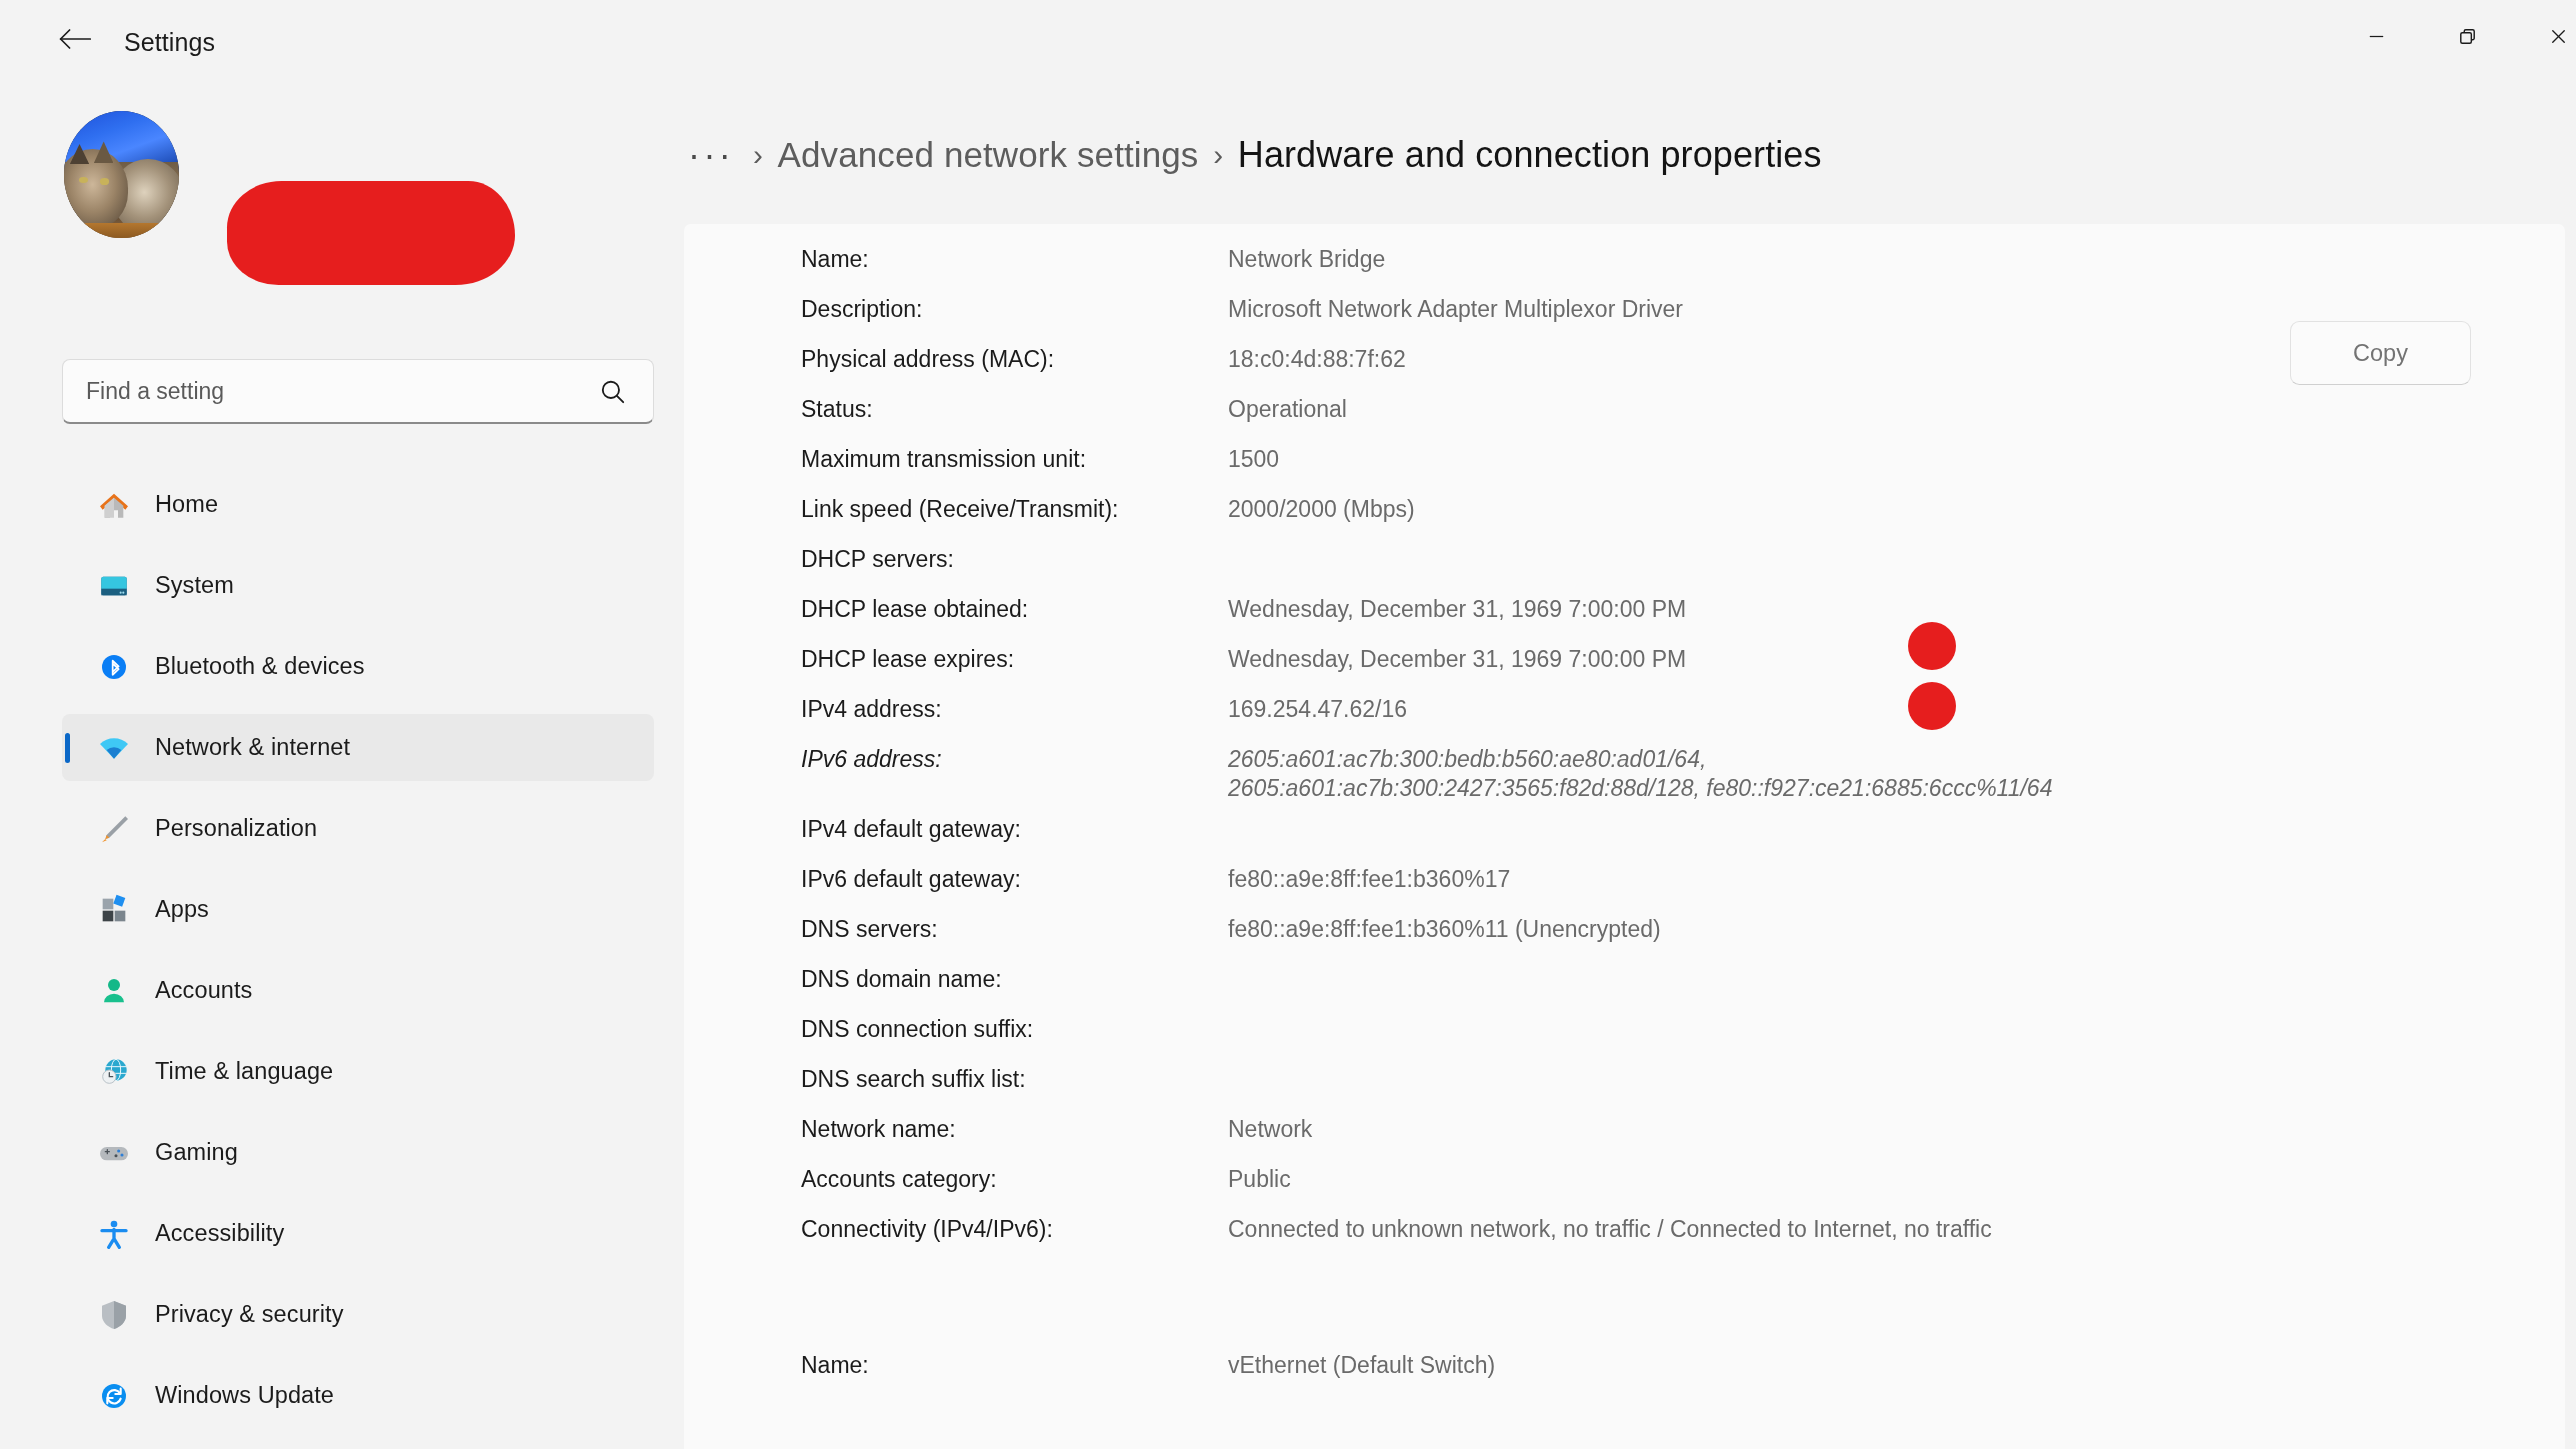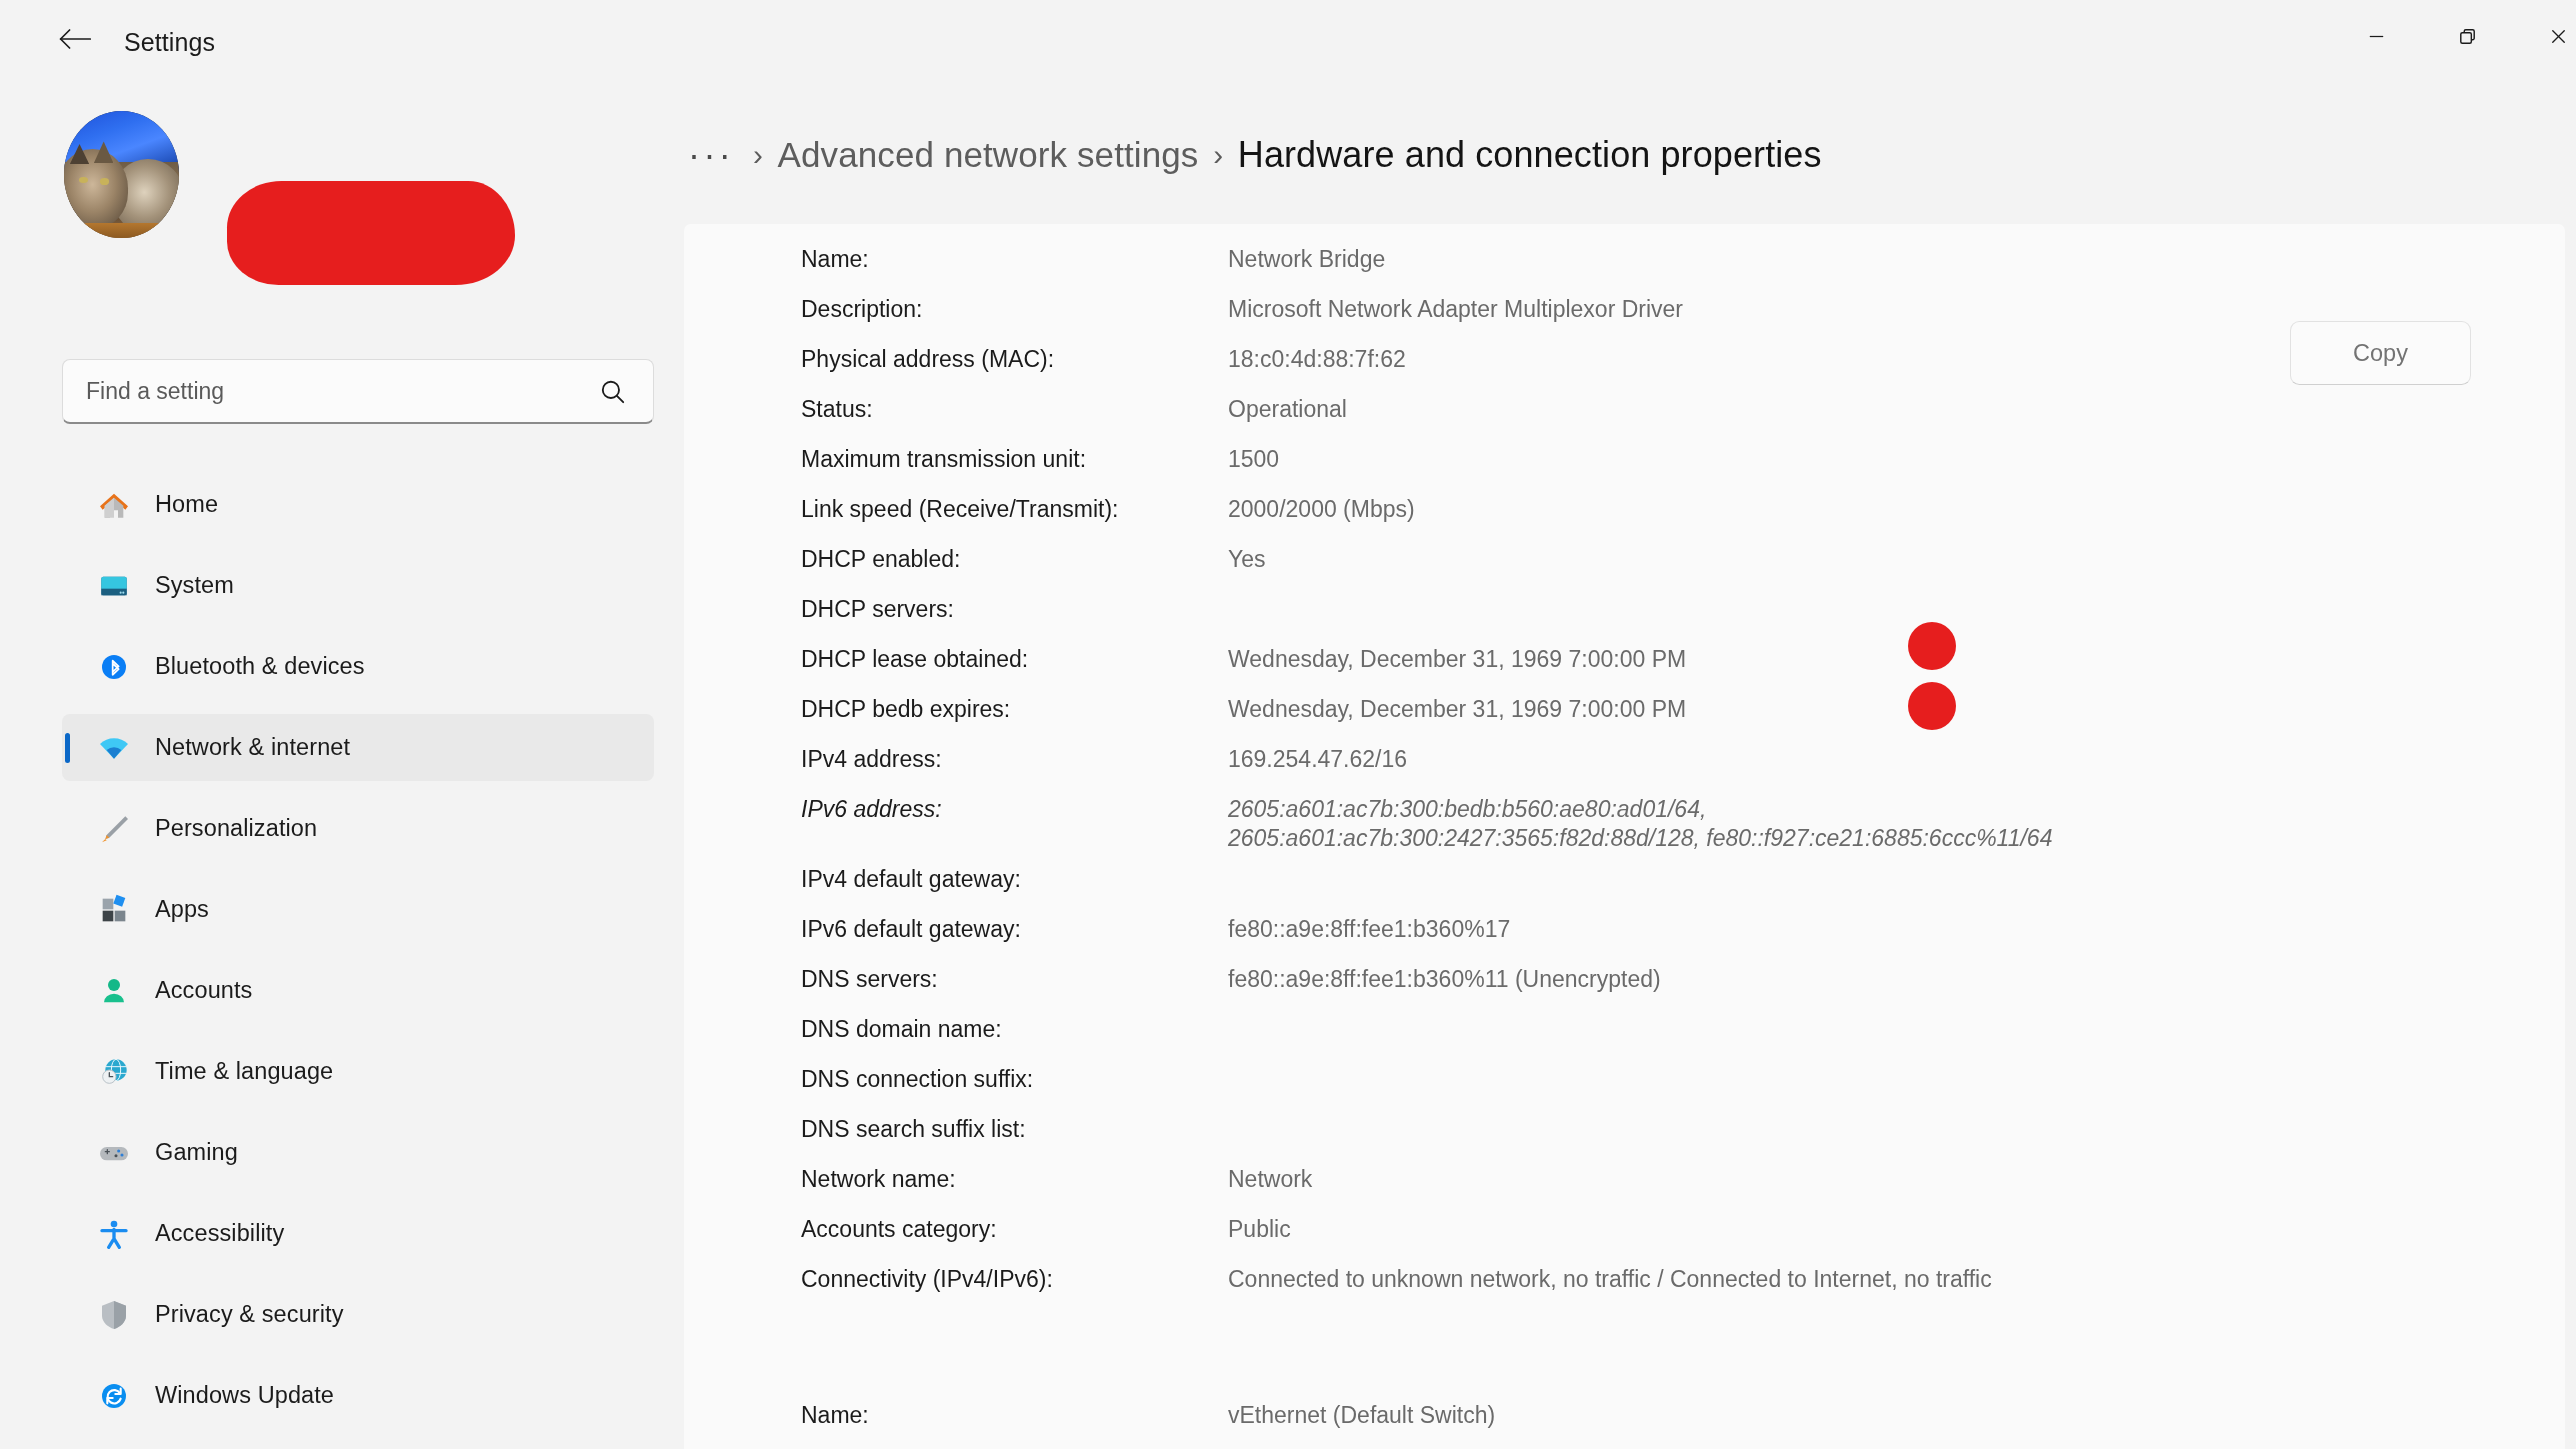--- a/index.html
+++ b/index.html
@@ -383,33 +383,29 @@
         </div>
         <div class="row">
           <span class="lbl">Maximum transmission unit:</span>
           <span class="val">1500</span>
         </div>
         <div class="row">
           <span class="lbl">Link speed (Receive/Transmit):</span>
           <span class="val">2000/2000 (Mbps)</span>
         </div>
         <div class="row">
-          <span class="lbl">DHCP enabled:</span>
-          <span class="val">Yes</span>
-        </div>
-        <div class="row">
           <span class="lbl">DHCP servers:</span>
           <span class="val"></span>
         </div>
         <div class="row">
           <span class="lbl">DHCP lease obtained:</span>
           <span class="val">Wednesday, December 31, 1969 7:00:00 PM</span>
         </div>
         <div class="row">
-          <span class="lbl">DHCP bedb expires:</span>
+          <span class="lbl">DHCP lease expires:</span>
           <span class="val">Wednesday, December 31, 1969 7:00:00 PM</span>
         </div>
         <div class="row">
           <span class="lbl">IPv4 address:</span>
           <span class="val">169.254.47.62/16</span>
         </div>
         <div class="row tall">
           <span class="lbl">IPv6 address:</span>
           <span class="val">2605:a601:ac7b:300:bedb:b560:ae80:ad01/64,</span>
           <span class="val2">2605:a601:ac7b:300:2427:3565:f82d:88d/128, fe80::f927:ce21:6885:6ccc%11/64</span>

